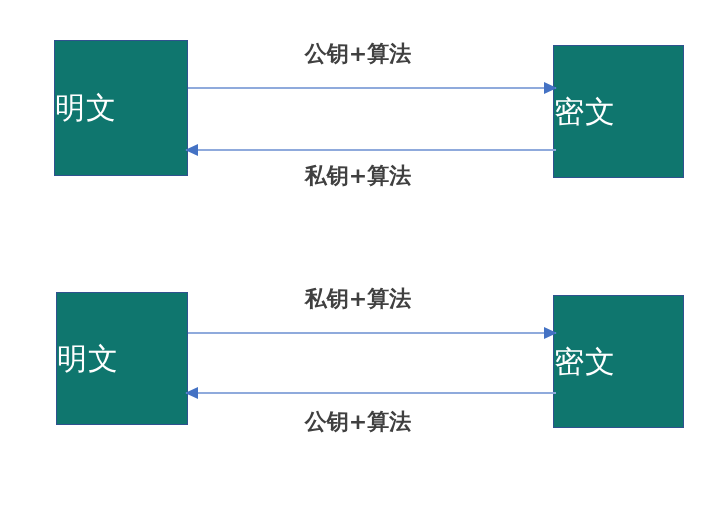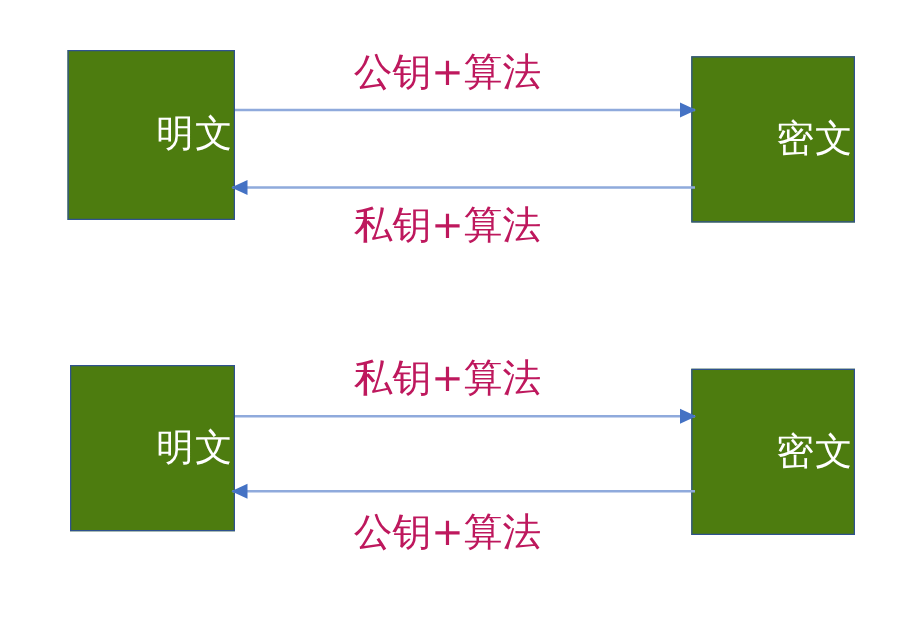--- a/index.html
+++ b/index.html
@@ -15,25 +15,25 @@
     width: 720px;
     height: 505px;
     background: #ffffff;
     overflow: hidden;
   }
 
   
   .node-box {
     position: absolute;
     box-sizing: border-box;
-    background: #4d7c0f;
+    background: #0f766e;
     border: 1px solid #2F528F;
     display: flex;
     align-items: center;
-    justify-content: flex-end;
+    justify-content: flex-start;
   }
   .node-label {
     color: #ffffff;
     font-size: 30px;
     font-weight: 400;
     letter-spacing: 1px;
     line-height: 1;
     font-family: "DejaVu Sans", "Liberation Sans", sans-serif;
   }
 
@@ -75,23 +75,23 @@
   #arrow-top-forward  { left: 188px; top: 82px;  width: 368px; }
   #arrow-top-back     { left: 186px; top: 144px; width: 370px; }
   #arrow-bot-forward  { left: 188px; top: 327px; width: 368px; }
   #arrow-bot-back     { left: 186px; top: 387px; width: 370px; }
 
   
   .edge-label {
     position: absolute;
     width: 300px;
     text-align: center;
-    color: #be185d;
-    font-size: 31px;
-    font-weight: 400;
+    color: #404040;
+    font-size: 22px;
+    font-weight: 700;
     line-height: 1;
     white-space: nowrap;
     font-family: "DejaVu Sans", "Liberation Sans", sans-serif;
   }
   #label-top-forward { left: 208px; top: 43px;  }
   #label-top-back    { left: 208px; top: 165px; }
   #label-bot-forward { left: 208px; top: 288px; }
   #label-bot-back    { left: 208px; top: 411px; }
 </style>
 </head>

